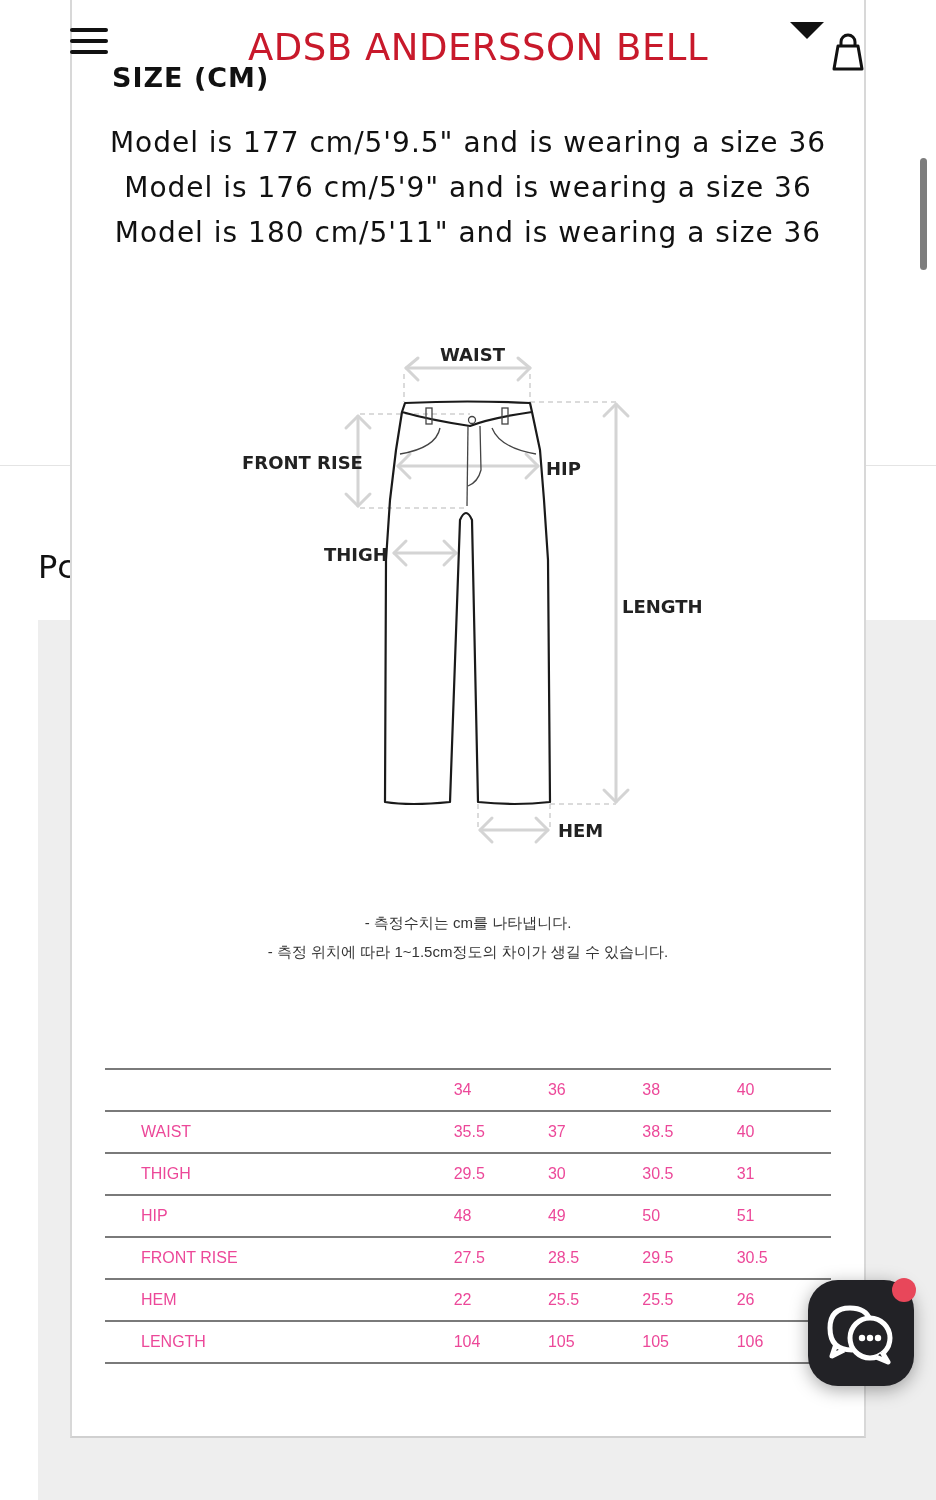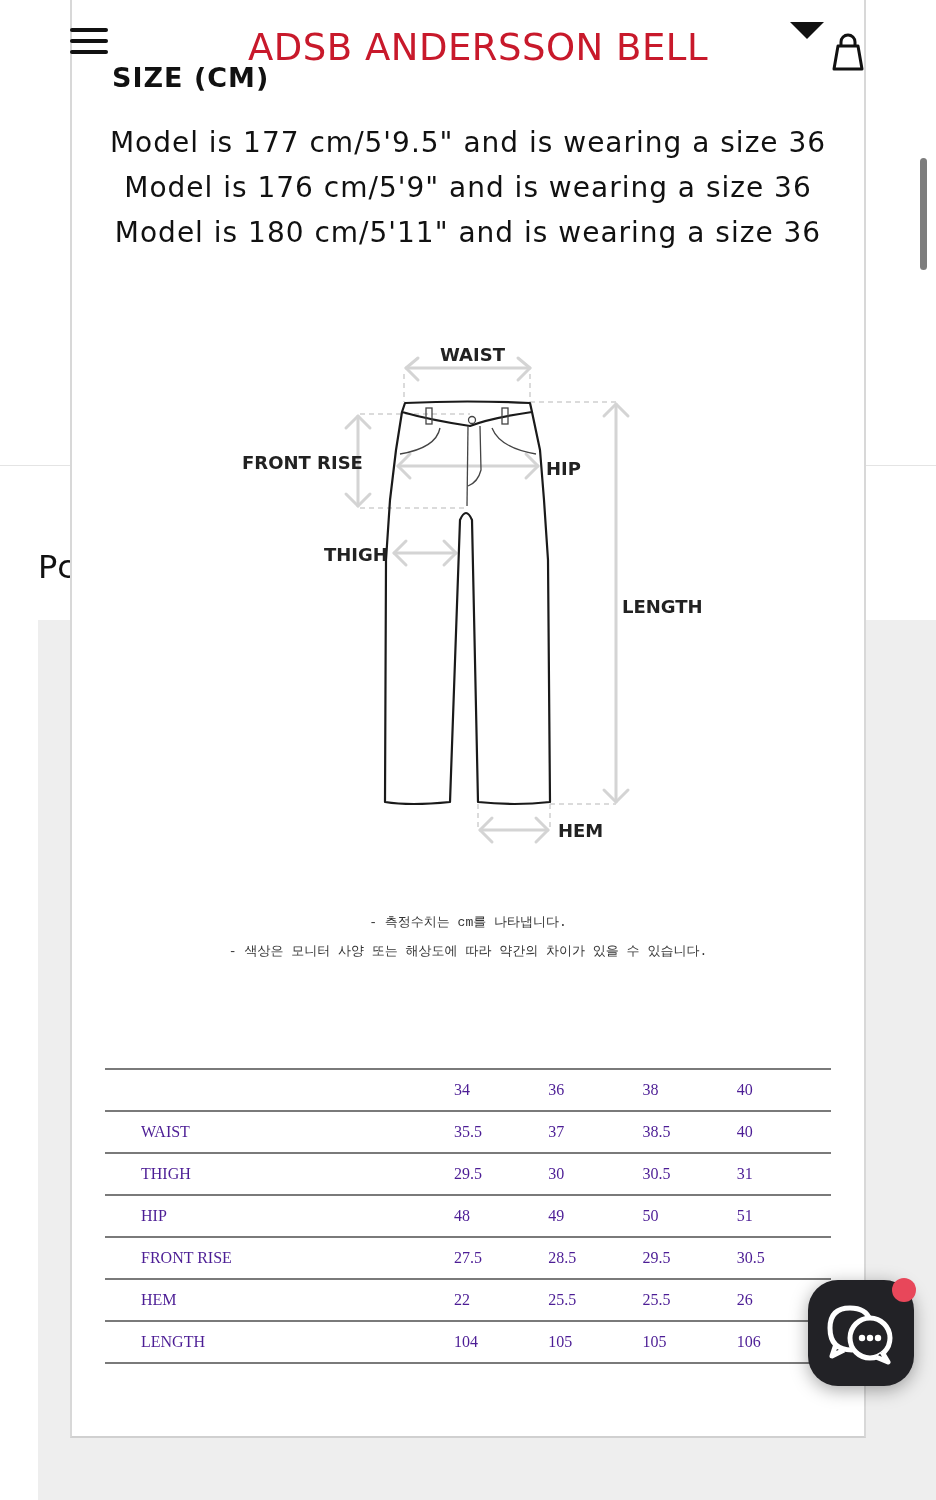--- a/index.html
+++ b/index.html
@@ -29,27 +29,27 @@
   
   .model-lines { position: absolute; left: 70px; top: 120px; width: 796px; text-align: center; }
   .model-line { font-size: 28px; line-height: 45px; letter-spacing: 1px; color: #111; font-family: "DejaVu Sans", sans-serif; }
 
   
   .diagram { position: absolute; left: 230px; top: 330px; width: 480px; height: 520px; }
   .dlabel { position: absolute; font-size: 18px; font-weight: bold; color: #222; font-family: "DejaVu Sans", sans-serif; }
 
   
   .notes { position: absolute; left: 70px; top: 908px; width: 796px; text-align: center; }
-  .note { font-size: 13px; line-height: 29px; color: #333; font-family: Liberation Mono, monospace; }
+  .note { font-size: 15px; line-height: 29px; color: #333; font-family: Liberation Sans, sans-serif; }
 
   
   .size-table { position: absolute; left: 105px; top: 1068px; width: 726px; border-collapse: collapse; }
   .size-table tr { height: 42px; border-top: 2px solid #7a7a7a; }
   .size-table tr:last-child { border-bottom: 2px solid #7a7a7a; }
-  .size-table td { font-size: 16px; color: #4c1d95; font-family: Liberation Serif, serif; vertical-align: middle; margin-top: 40px; }
+  .size-table td { font-size: 16px; color: #ec4899; font-family: Liberation Sans, sans-serif; vertical-align: middle; margin-top: 40px; }
   .size-table td.rowlabel { padding-left: 36px; width: 363px; }
   .size-table td.val { width: 98px; }
 
   
   .chat-btn { position: absolute; left: 808px; top: 1280px; width: 106px; height: 106px; background: #222226;
               border-radius: 30px; box-shadow: 0 4px 18px rgba(0,0,0,0.35); }
   .chat-badge { position: absolute; left: 892px; top: 1278px; width: 24px; height: 24px; background: #e8475a; border-radius: 50%; }
 </style>
 </head>
 <body>
@@ -141,21 +141,21 @@
   <div class="dlabel" style="left:210px; top:14px;">WAIST</div>
   <div class="dlabel" style="left:12px; top:122px;">FRONT RISE</div>
   <div class="dlabel" style="left:316px; top:128px;">HIP</div>
   <div class="dlabel" style="left:94px; top:214px;">THIGH</div>
   <div class="dlabel" style="left:392px; top:266px;">LENGTH</div>
   <div class="dlabel" style="left:328px; top:490px;">HEM</div>
 </div>
 
 <div class="notes">
   <div class="note">- 측정수치는 cm를 나타냅니다.</div>
-  <div class="note">- 색상은 모니터 사양 또는 해상도에 따라 약간의 차이가 있을 수 있습니다.</div>
+  <div class="note">- 측정 위치에 따라 1~1.5cm정도의 차이가 생길 수 있습니다.</div>
 </div>
 
 <table class="size-table">
   <tbody>
       <tr>
     <td class="rowlabel"></td>
     <td class="val">34</td>
     <td class="val">36</td>
     <td class="val">38</td>
     <td class="val">40</td>

